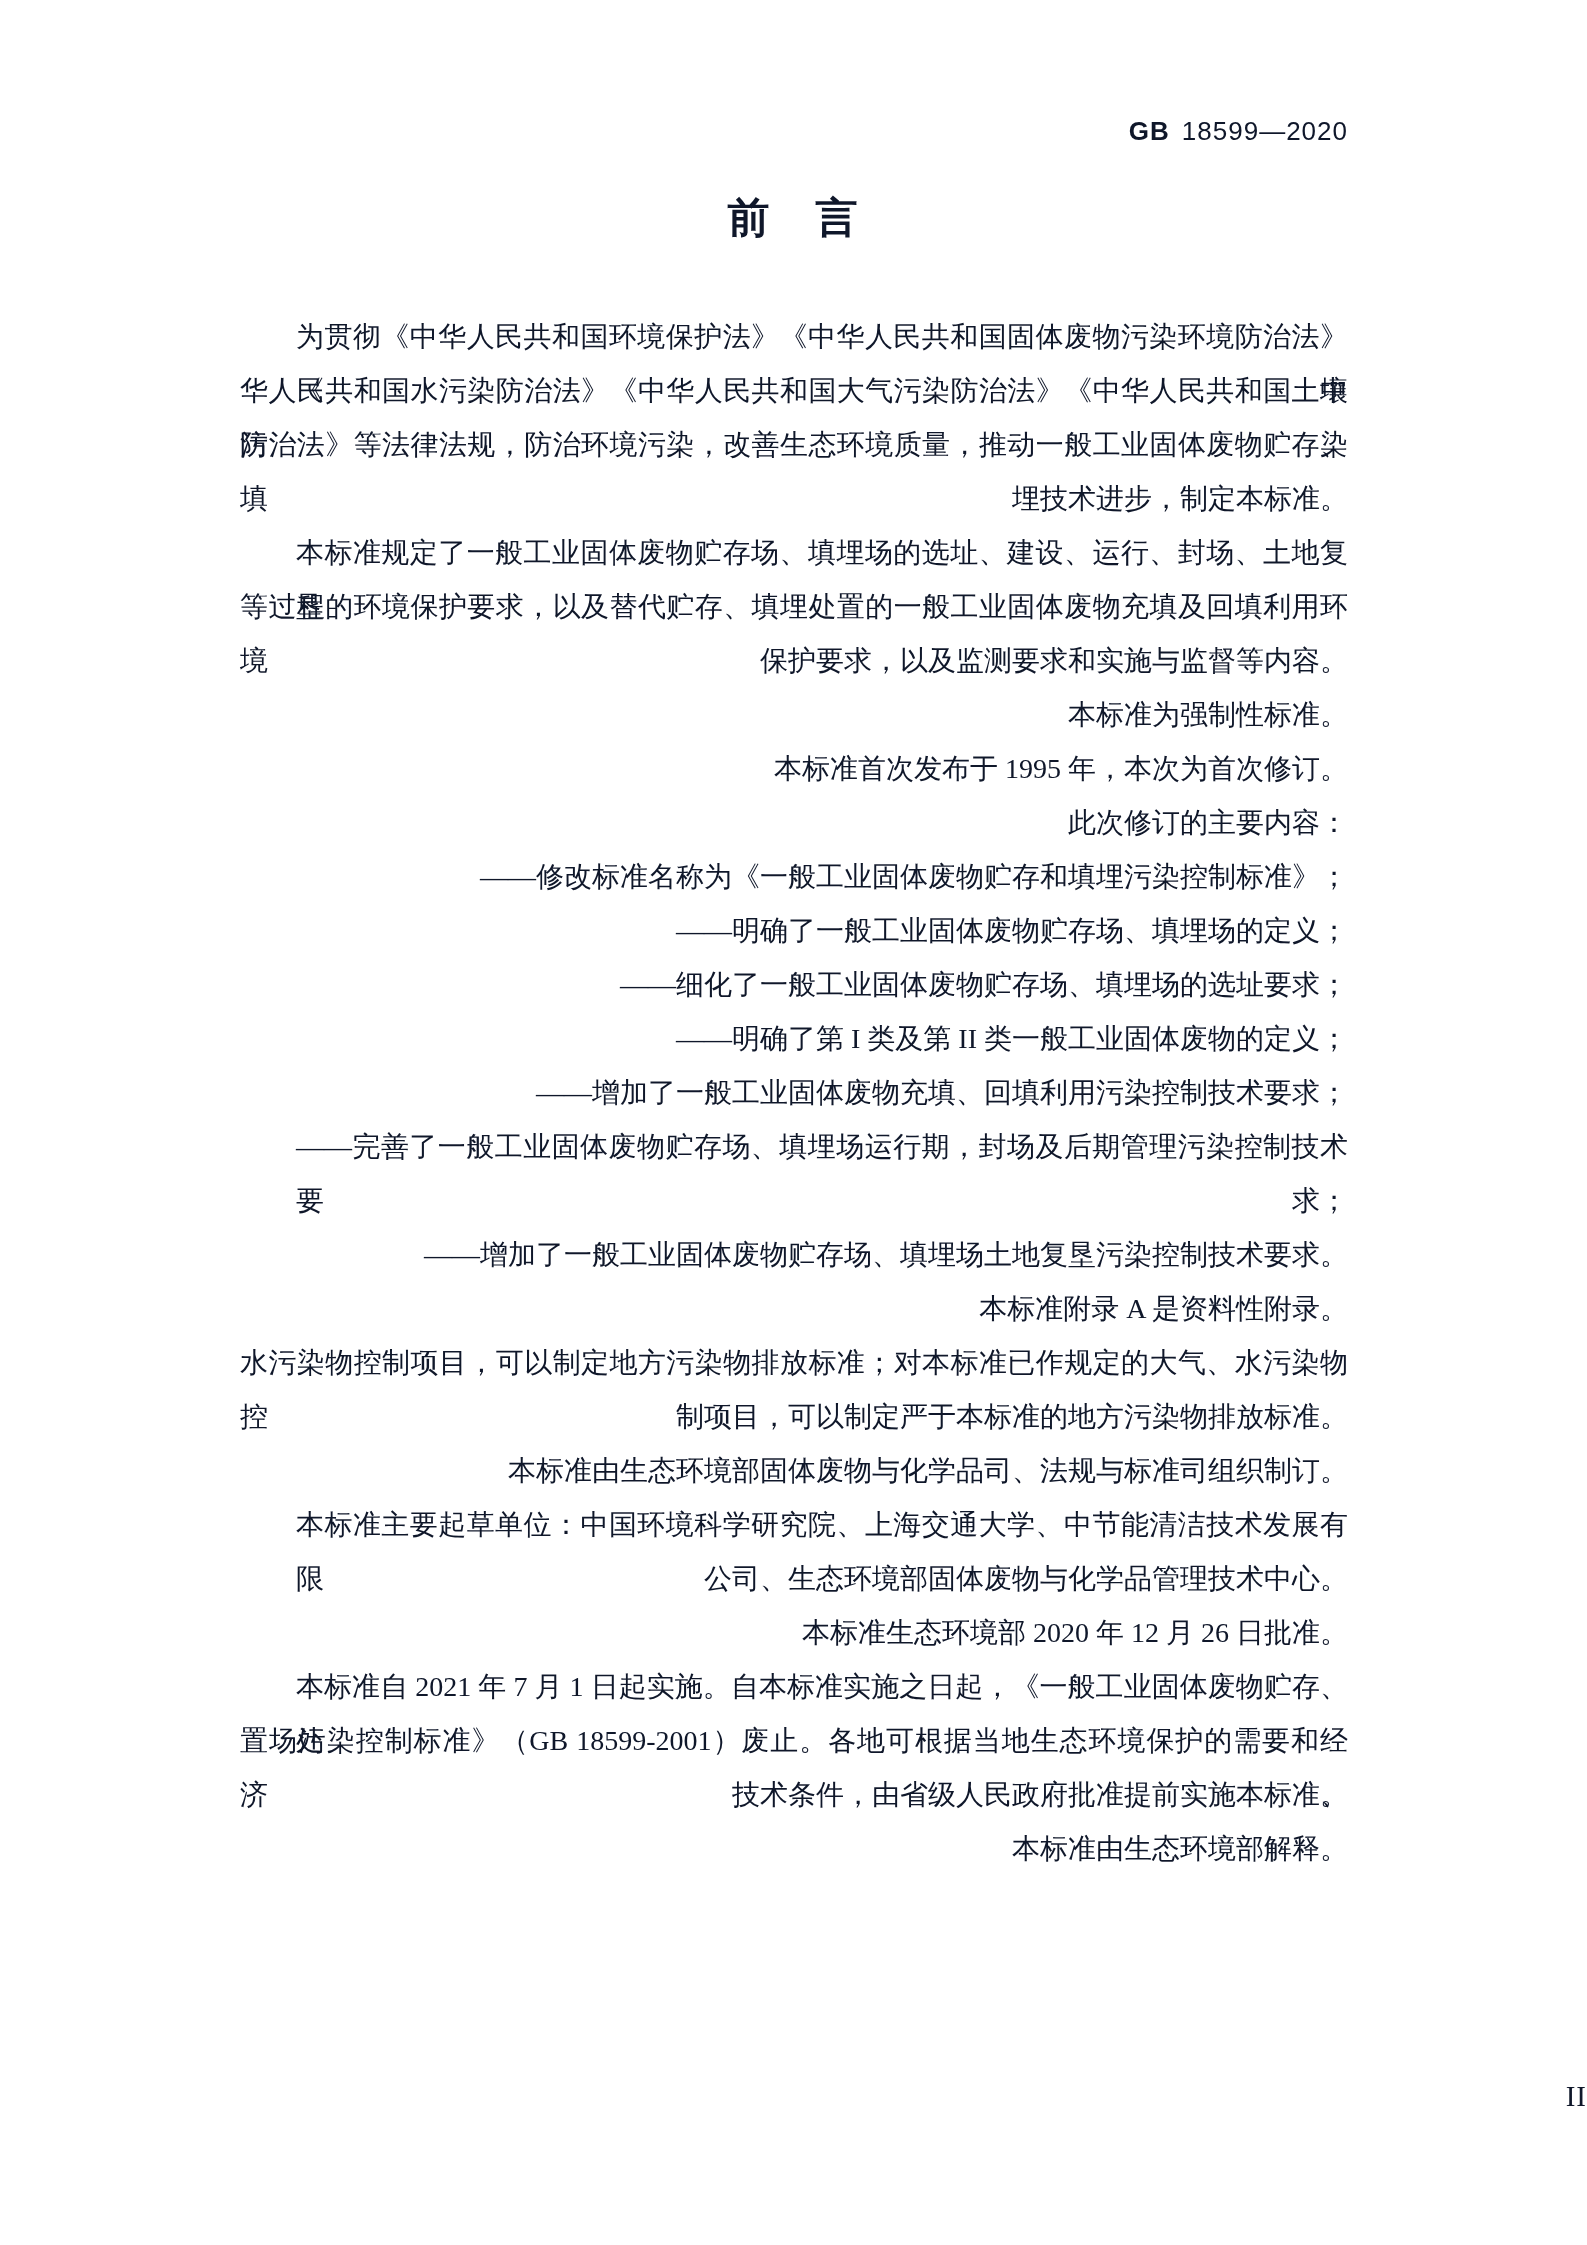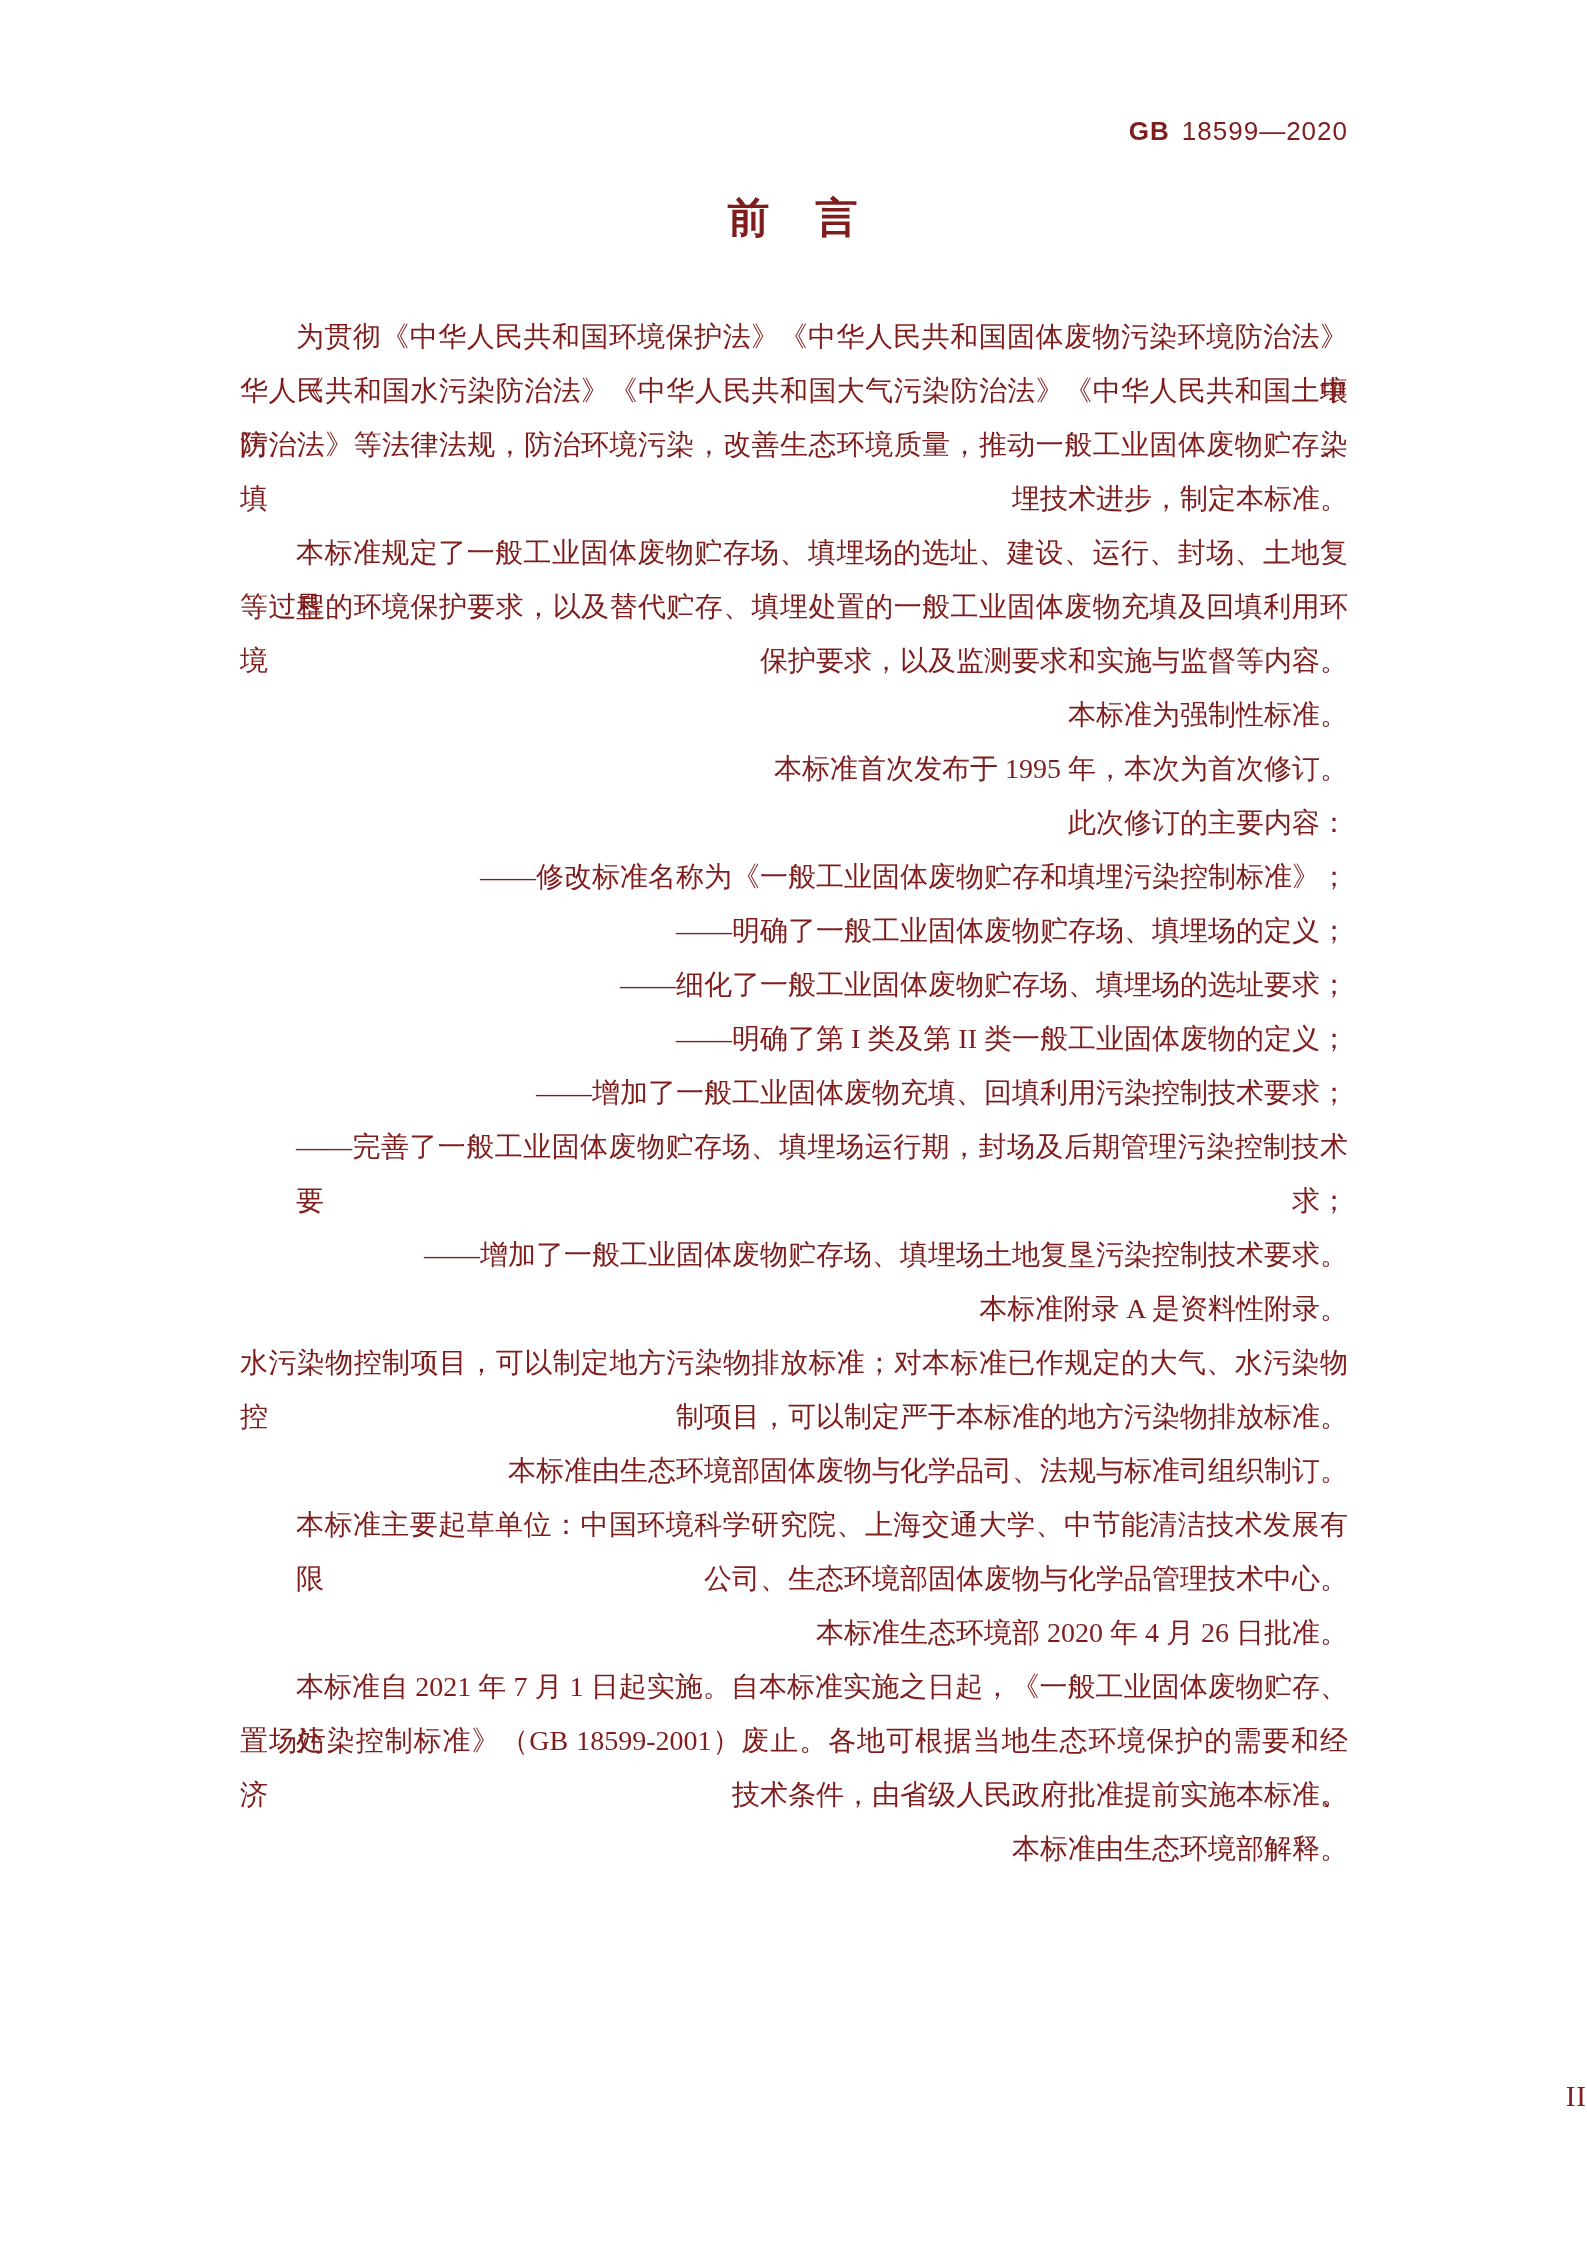--- a/index.html
+++ b/index.html
@@ -5,21 +5,21 @@
   html, body {
     margin: 0;
     padding: 0;
     background: #ffffff;
   }
   .page {
     position: relative;
     width: 1587px;
     height: 2245px;
     background: #ffffff;
-    color: #7f1d1d;
+    color: #0f172a;
     font-family: "Liberation Serif", "DejaVu Serif", serif;
     overflow: hidden;
   }
   .header {
     position: absolute;
     top: 116px;
     left: 0;
     width: 1348px;
     text-align: right;
     font-family: "Liberation Sans", "DejaVu Sans", sans-serif;
@@ -106,21 +106,21 @@
       <div class="line indent">——增加了一般工业固体废物充填、回填利用污染控制技术要求；</div>
       <div class="line indent fill">——完善了一般工业固体废物贮存场、填埋场运行期，封场及后期管理污染控制技术要</div>
       <div class="line">求；</div>
       <div class="line indent">——增加了一般工业固体废物贮存场、填埋场土地复垦污染控制技术要求。</div>
       <div class="line indent">本标准附录 A 是资料性附录。</div>
       <div class="line fill">水污染物控制项目，可以制定地方污染物排放标准；对本标准已作规定的大气、水污染物控</div>
       <div class="line">制项目，可以制定严于本标准的地方污染物排放标准。</div>
       <div class="line indent">本标准由生态环境部固体废物与化学品司、法规与标准司组织制订。</div>
       <div class="line indent fill">本标准主要起草单位：中国环境科学研究院、上海交通大学、中节能清洁技术发展有限</div>
       <div class="line">公司、生态环境部固体废物与化学品管理技术中心。</div>
-      <div class="line indent">本标准生态环境部 2020 年 4 月 26 日批准。</div>
+      <div class="line indent">本标准生态环境部 2020 年 12 月 26 日批准。</div>
       <div class="line indent fill">本标准自 2021 年 7 月 1 日起实施。自本标准实施之日起，《一般工业固体废物贮存、处</div>
       <div class="line fill">置场污染控制标准》（GB 18599-2001）废止。各地可根据当地生态环境保护的需要和经济、</div>
       <div class="line">技术条件，由省级人民政府批准提前实施本标准。</div>
       <div class="line indent">本标准由生态环境部解释。</div>
     </div>
 
   <div class="footer">II</div>
 
 </div>
 

